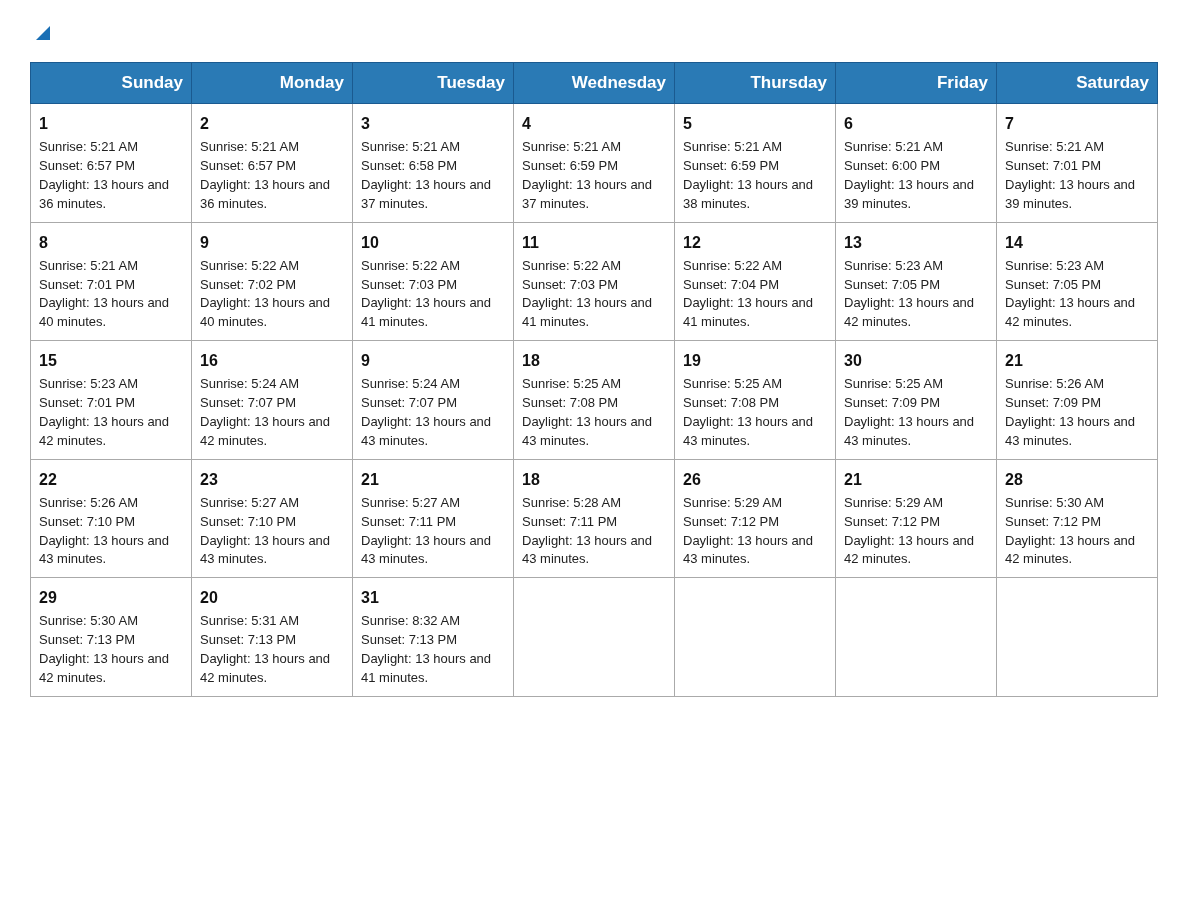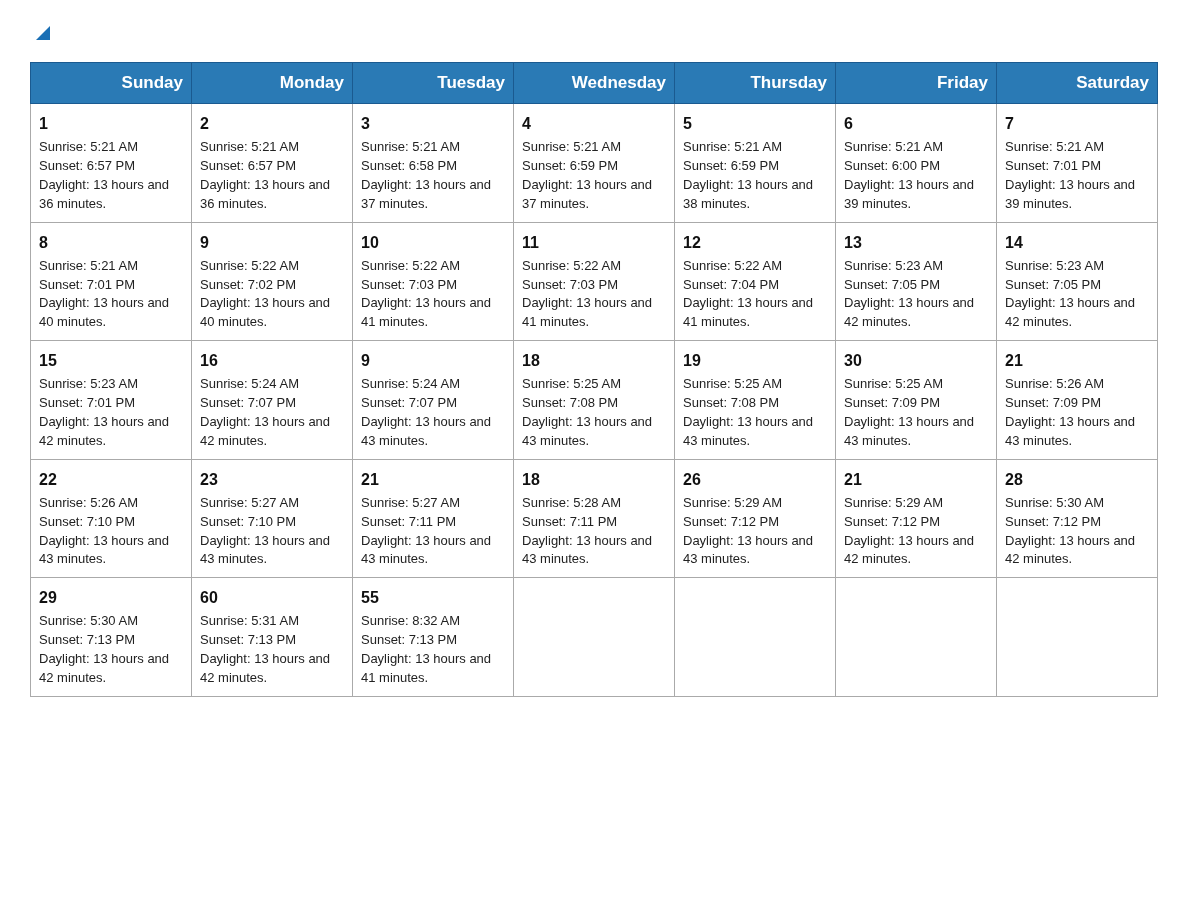--- a/index.html
+++ b/index.html
@@ -160,21 +160,21 @@
         <td><span class="day-num">22</span><span class="day-info">Sunrise: 5:26 AM</span><br><span class="day-info">Sunset: 7:10 PM</span><br><span class="day-info">Daylight: 13 hours and 43 minutes.</span></td>
         <td><span class="day-num">23</span><span class="day-info">Sunrise: 5:27 AM</span><br><span class="day-info">Sunset: 7:10 PM</span><br><span class="day-info">Daylight: 13 hours and 43 minutes.</span></td>
         <td><span class="day-num">21</span><span class="day-info">Sunrise: 5:27 AM</span><br><span class="day-info">Sunset: 7:11 PM</span><br><span class="day-info">Daylight: 13 hours and 43 minutes.</span></td>
         <td><span class="day-num">18</span><span class="day-info">Sunrise: 5:28 AM</span><br><span class="day-info">Sunset: 7:11 PM</span><br><span class="day-info">Daylight: 13 hours and 43 minutes.</span></td>
         <td><span class="day-num">26</span><span class="day-info">Sunrise: 5:29 AM</span><br><span class="day-info">Sunset: 7:12 PM</span><br><span class="day-info">Daylight: 13 hours and 43 minutes.</span></td>
         <td><span class="day-num">21</span><span class="day-info">Sunrise: 5:29 AM</span><br><span class="day-info">Sunset: 7:12 PM</span><br><span class="day-info">Daylight: 13 hours and 42 minutes.</span></td>
         <td><span class="day-num">28</span><span class="day-info">Sunrise: 5:30 AM</span><br><span class="day-info">Sunset: 7:12 PM</span><br><span class="day-info">Daylight: 13 hours and 42 minutes.</span></td>
       </tr>
       <tr>
         <td><span class="day-num">29</span><span class="day-info">Sunrise: 5:30 AM</span><br><span class="day-info">Sunset: 7:13 PM</span><br><span class="day-info">Daylight: 13 hours and 42 minutes.</span></td>
-        <td><span class="day-num">60</span><span class="day-info">Sunrise: 5:31 AM</span><br><span class="day-info">Sunset: 7:13 PM</span><br><span class="day-info">Daylight: 13 hours and 42 minutes.</span></td>
-        <td><span class="day-num">55</span><span class="day-info">Sunrise: 8:32 AM</span><br><span class="day-info">Sunset: 7:13 PM</span><br><span class="day-info">Daylight: 13 hours and 41 minutes.</span></td>
+        <td><span class="day-num">20</span><span class="day-info">Sunrise: 5:31 AM</span><br><span class="day-info">Sunset: 7:13 PM</span><br><span class="day-info">Daylight: 13 hours and 42 minutes.</span></td>
+        <td><span class="day-num">31</span><span class="day-info">Sunrise: 8:32 AM</span><br><span class="day-info">Sunset: 7:13 PM</span><br><span class="day-info">Daylight: 13 hours and 41 minutes.</span></td>
         <td class="empty-cell"></td>
         <td class="empty-cell"></td>
         <td class="empty-cell"></td>
         <td class="empty-cell"></td>
       </tr>
     </tbody>
 </table>
 
 </body></html>

